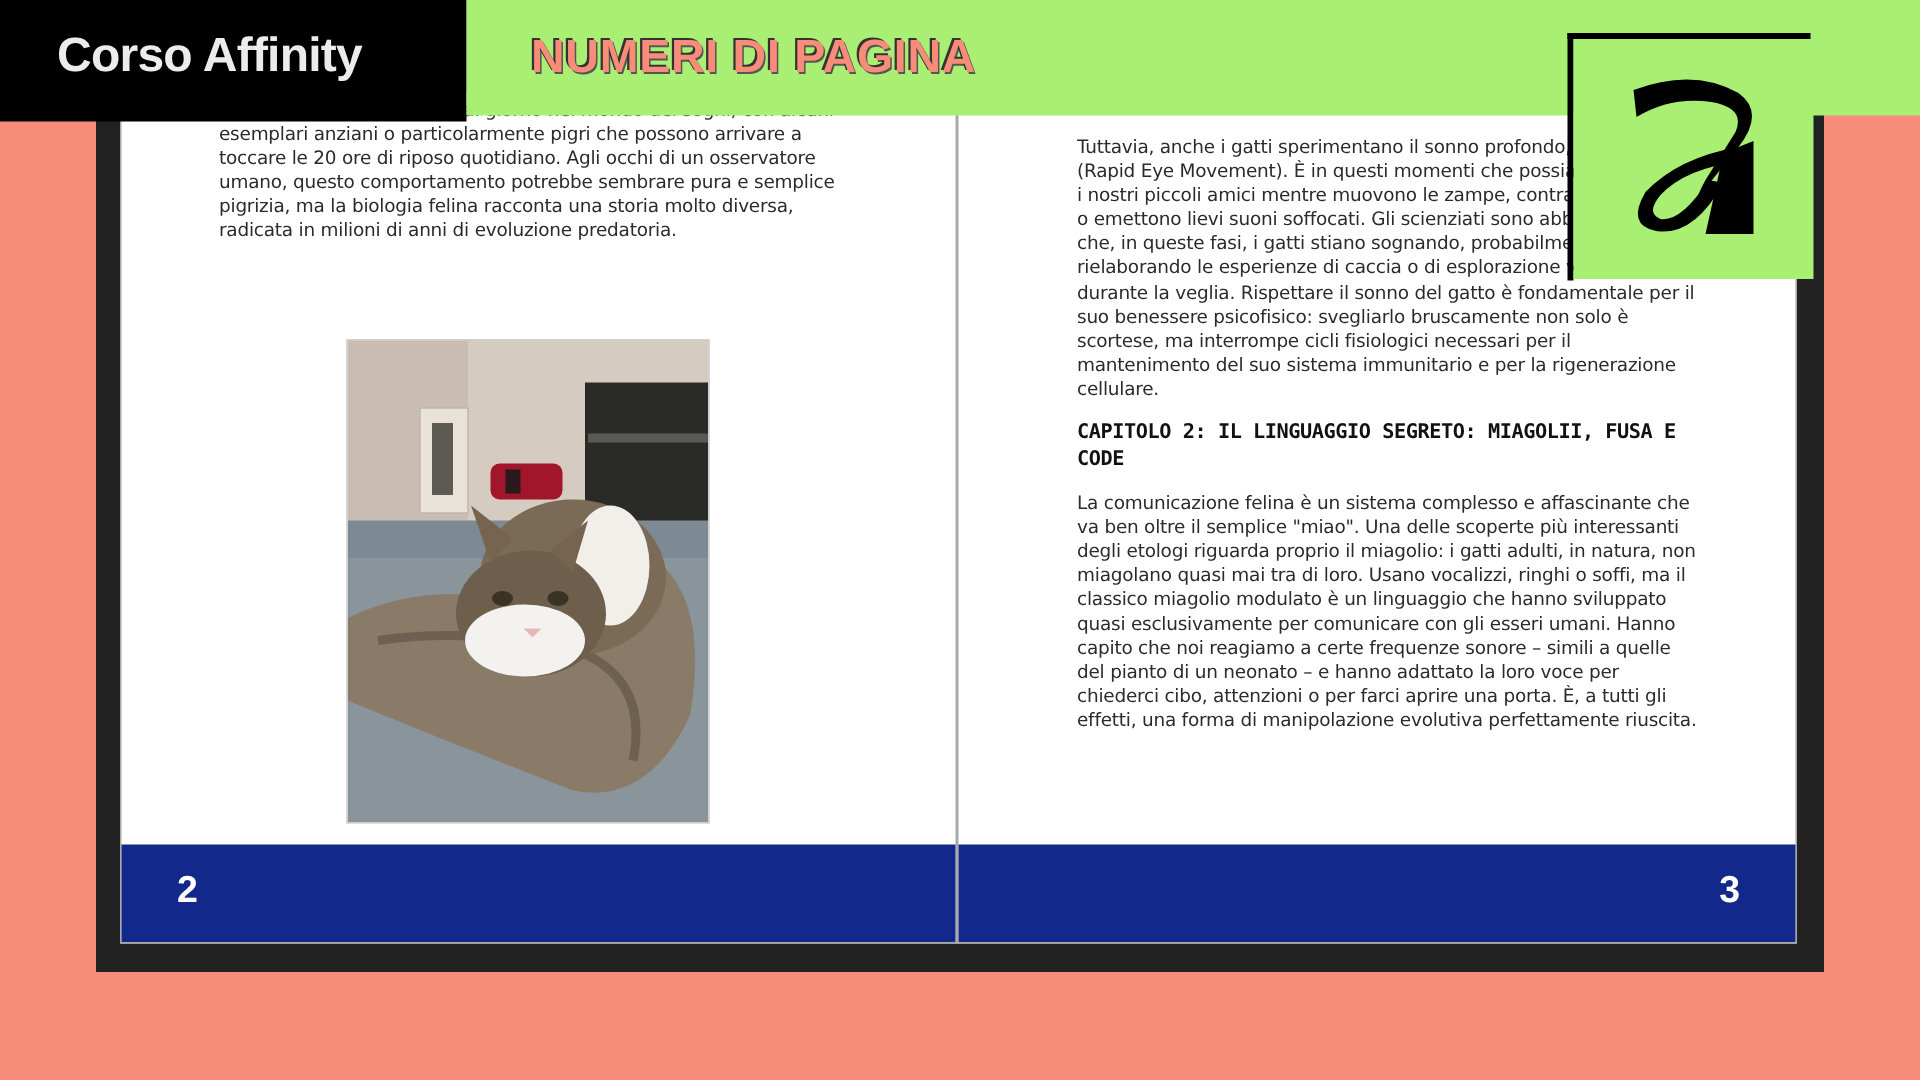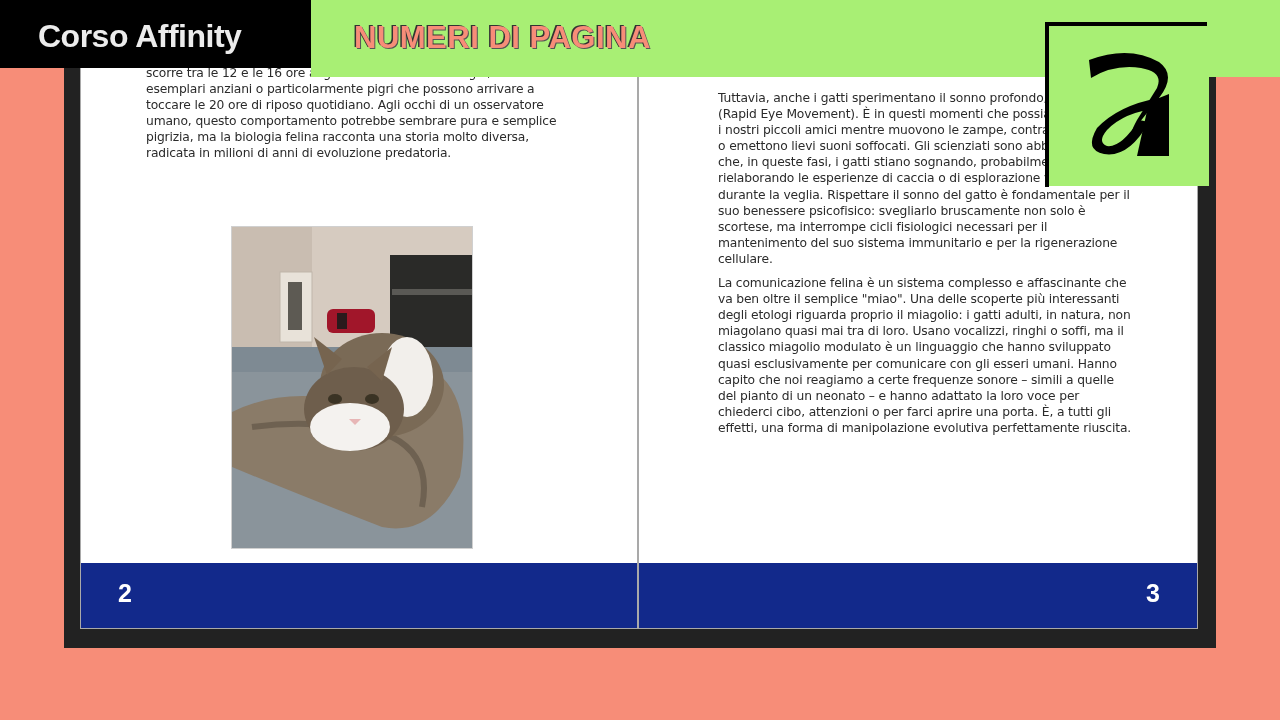--- a/index.html
+++ b/index.html
@@ -23,21 +23,21 @@
 
   .photo { position: absolute; left: 150px; top: 166px; width: 242px; height: 323px; overflow: hidden; border: 1px solid #d0d0d0; background: #cfc6bd; }
 
   .footer { position: absolute; top: 563px; height: 65px; background: #12298b; }
   .footer-left { left: 81px; width: 556px; }
   .footer-right { left: 639px; width: 558px; }
   .page-number { position: absolute; top: 16px; font-family: "Liberation Sans", sans-serif; font-weight: bold; font-size: 25px; color: #ffffff; }
   .footer-left .page-number { left: 37px; }
   .footer-right .page-number { right: 37px; }
 
-  .title-black { position: absolute; left: 0; top: 0; width: 311px; height: 68px; background: #000000; text-align: center; }
+  .title-black { position: absolute; left: 0; top: 0; width: 311px; height: 81px; background: #000000; text-align: center; }
   .title-black span { position: absolute; left: 38px; top: 18px; font-family: "Liberation Sans", sans-serif; font-weight: bold; font-size: 32px; color: #ececec; letter-spacing: -0.5px; }
   .title-green { position: absolute; left: 311px; top: 0; width: 969px; height: 77px; background: #a8ef74; }
   .title-green span { position: absolute; left: 43px; top: 20px; font-family: "Liberation Sans", sans-serif; font-weight: bold; font-size: 31px; color: #f78d78; letter-spacing: 0.5px; text-shadow: -1.5px -1.5px 0 #333, 1px 1px 0 #555; }
 
   .logo-outline { position: absolute; left: 1045px; top: 22px; width: 162px; height: 165px; border-top: 4px solid #000; border-left: 4px solid #000; }
   .logo-box { position: absolute; left: 1049px; top: 26px; width: 160px; height: 160px; background: #a8ef74; }
   .logo-box svg { position: absolute; left: 30px; top: 24px; }
 </style>
 </head>
 <body>
@@ -73,20 +73,21 @@
       <ellipse cx="103" cy="172" rx="7" ry="5" fill="#3a3324"></ellipse>
       <ellipse cx="140" cy="172" rx="7" ry="5" fill="#3a3324"></ellipse>
       <path d="M117 192 L123 198 L129 192 Z" fill="#e7b6b6"></path>
     </svg>
   </div>
 </div>
 
 <div class="page page-right">
   <div class="body-text right-text">
     <p>Tuttavia, anche i gatti sperimentano il sonno profondo, o fase REM (Rapid Eye Movement). È in questi momenti che possiamo osservare i nostri piccoli amici mentre muovono le zampe, con­traggono i baffi o emettono lievi suoni soffocati. Gli scienziati sono abbastanza certi che, in queste fasi, i gatti stiano sognan­do, probabilmente rielaborando le esperienze di caccia o di esplorazione vissute durante la veglia. Rispettare il sonno del gatto è fondamentale per il suo benessere psicofisico: svegliarlo bruscamente non solo è scortese, ma interrompe cicli fisiologici necessari per il mantenimento del suo sistema immunitario e per la rigenerazione cellulare.</p>
+    <h2 class="chapter-heading">Capitolo 2: Il linguaggio segreto: miagolii, fusa e code</h2>
     <p>La comunicazione felina è un sistema complesso e affascinante che va ben oltre il semplice "miao". Una delle scoperte più inte­ressanti degli etologi riguarda proprio il miagolio: i gatti adulti, in natura, non miagolano quasi mai tra di loro. Usano vocalizzi, rin­ghi o soffi, ma il classico miagolio modulato è un linguaggio che hanno sviluppato quasi esclusivamente per comunicare con gli esseri umani. Hanno capito che noi reagiamo a certe frequenze sonore – simili a quelle del pianto di un neonato – e hanno adat­tato la loro voce per chiederci cibo, attenzioni o per farci aprire una porta. È, a tutti gli effetti, una forma di manipolazione evo­lutiva perfettamente riuscita.</p>
   </div>
 </div>
 
 <div class="footer footer-left">
   <span class="page-number">2</span>
 </div>
 <div class="footer footer-right">
   <span class="page-number">3</span>
 </div>

